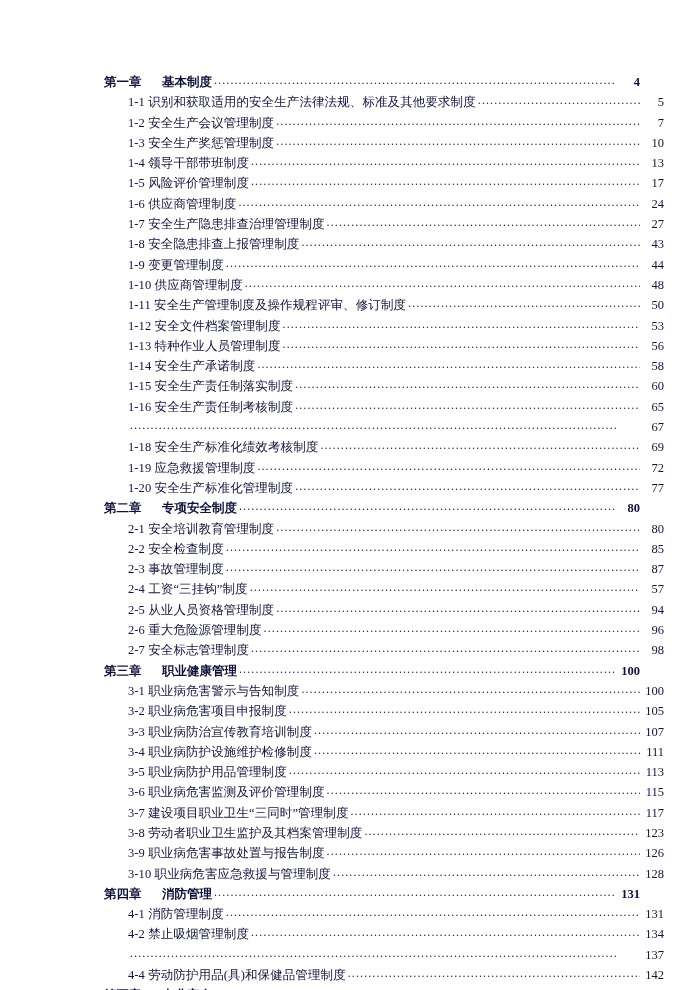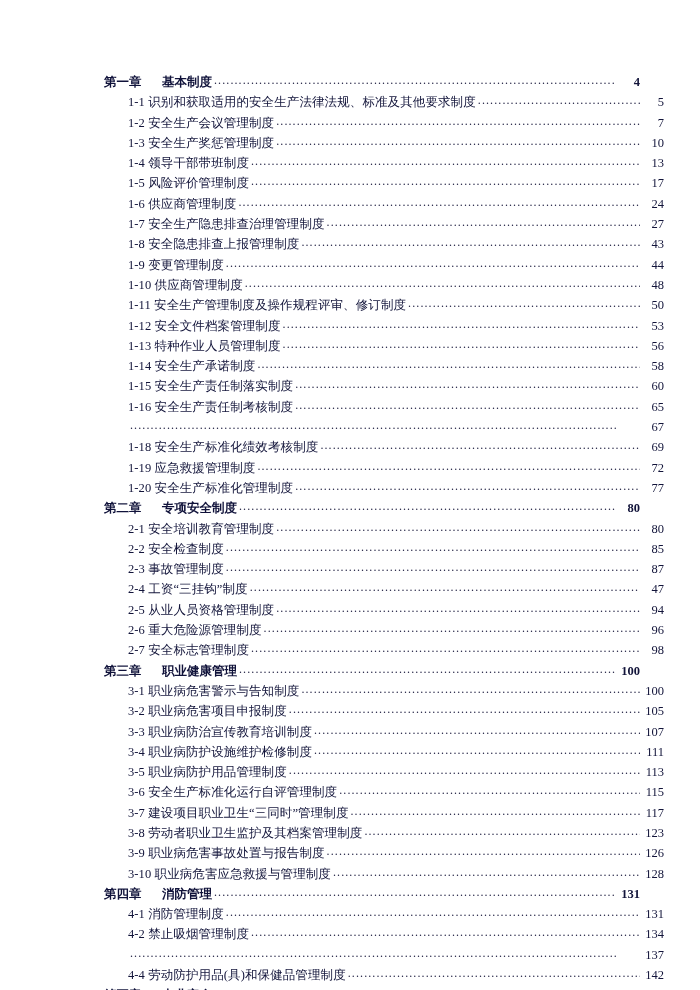--- a/index.html
+++ b/index.html
@@ -197,21 +197,21 @@
         <span class="page-no">85</span>
       </div>
       <div class="toc-entry lvl-section">
         <span class="label"><span>2-3</span><span> </span><span>事故管理制度</span></span>
         <span class="dots">.......................................................................................................................</span>
         <span class="page-no">87</span>
       </div>
       <div class="toc-entry lvl-section">
         <span class="label"><span>2-4</span><span> </span><span>工资“三挂钩”制度</span></span>
         <span class="dots">.......................................................................................................................</span>
-        <span class="page-no">47</span>
+        <span class="page-no">57</span>
       </div>
       <div class="toc-entry lvl-section">
         <span class="label"><span>2-5</span><span> </span><span>从业人员资格管理制度</span></span>
         <span class="dots">.......................................................................................................................</span>
         <span class="page-no">94</span>
       </div>
       <div class="toc-entry lvl-section">
         <span class="label"><span>2-6</span><span> </span><span>重大危险源管理制度</span></span>
         <span class="dots">.......................................................................................................................</span>
         <span class="page-no">96</span>
@@ -245,21 +245,21 @@
         <span class="label"><span>3-4</span><span> </span><span>职业病防护设施维护检修制度</span></span>
         <span class="dots">.......................................................................................................................</span>
         <span class="page-no">111</span>
       </div>
       <div class="toc-entry lvl-section">
         <span class="label"><span>3-5</span><span> </span><span>职业病防护用品管理制度</span></span>
         <span class="dots">.......................................................................................................................</span>
         <span class="page-no">113</span>
       </div>
       <div class="toc-entry lvl-section">
-        <span class="label"><span>3-6</span><span> </span><span>安全生产标准化运行自评管理制度</span></span>
+        <span class="label"><span>3-6</span><span> </span><span>职业病危害监测及评价管理制度</span></span>
         <span class="dots">.......................................................................................................................</span>
         <span class="page-no">115</span>
       </div>
       <div class="toc-entry lvl-section">
         <span class="label"><span>3-7</span><span> </span><span>建设项目职业卫生“三同时”管理制度</span></span>
         <span class="dots">.......................................................................................................................</span>
         <span class="page-no">117</span>
       </div>
       <div class="toc-entry lvl-section">
         <span class="label"><span>3-8</span><span> </span><span>劳动者职业卫生监护及其档案管理制度</span></span>

